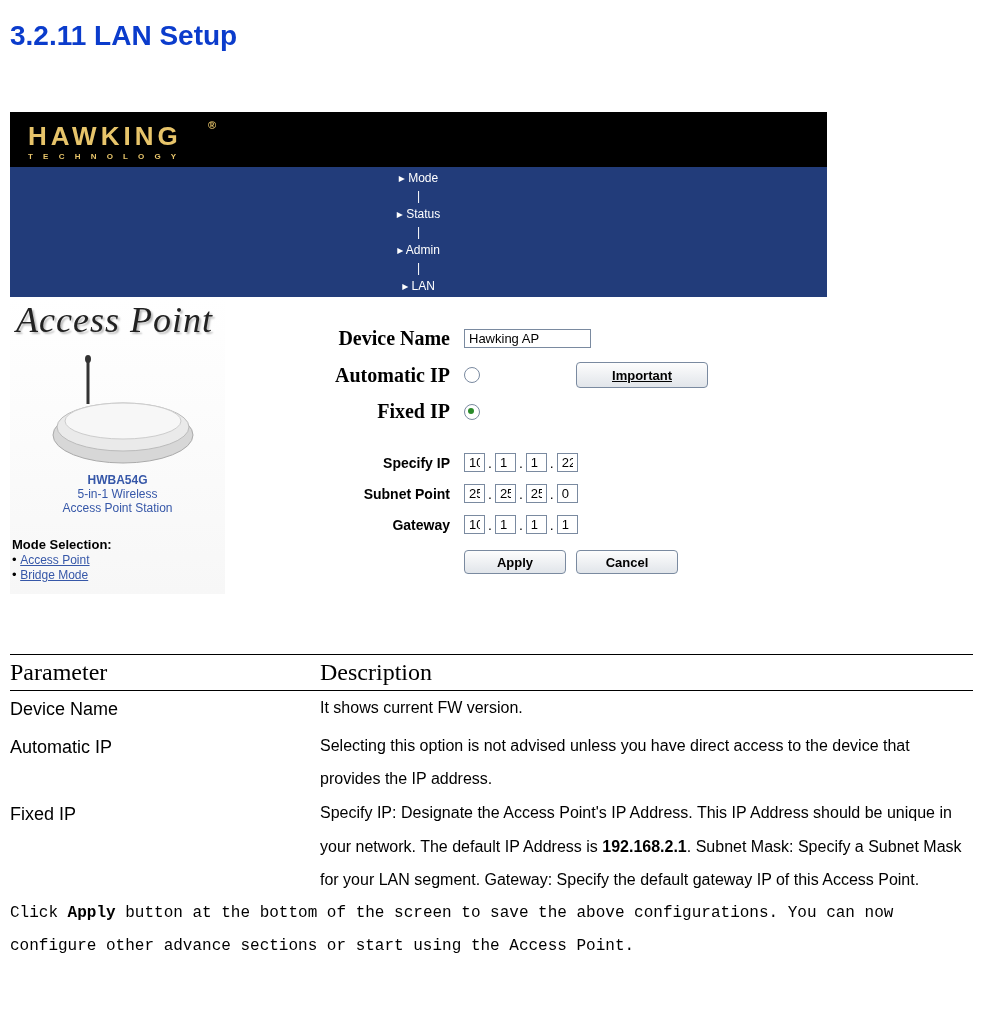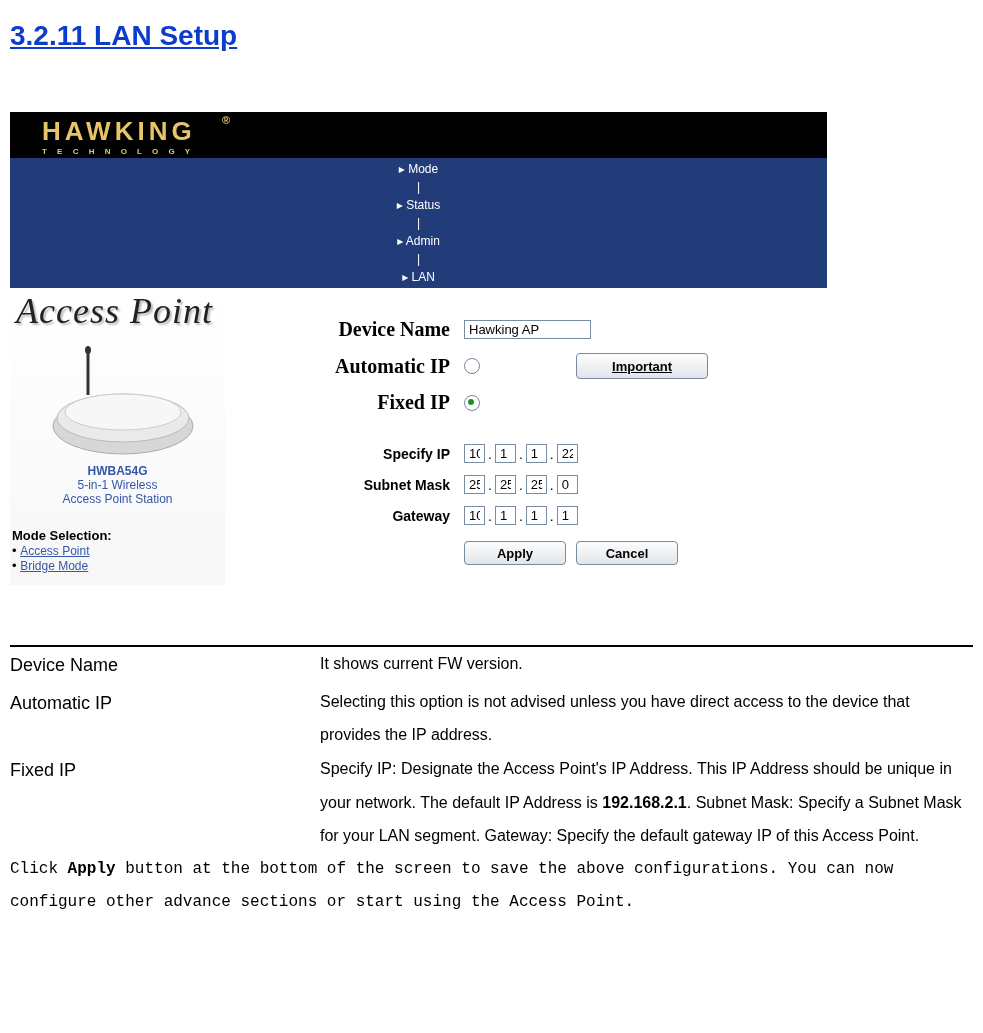--- a/index.html
+++ b/index.html
@@ -6,34 +6,33 @@
       margin: 0;
       padding: 10px;
       font-family: Arial, sans-serif;
       background: #fff;
       width: 963px;
     }
     .heading {
       font-size: 28px;
       font-weight: bold;
       color: #0b3ccc;
-      text-decoration: underline;
       margin: 10px 0 60px 0;
     }
     .ui-wrap {
       display: inline-block;
       border: none;
       width: 817px;
     }
     .logo-bar {
       background: #000;
-      height: 46px;
+      height: 55px;
       display: flex;
       align-items: center;
-      padding-left: 20px;
+      padding-left: 6px;
     }
     .logo-bar svg text {
       font-family: "Arial Black", Arial, sans-serif;
       font-weight: 900;
       letter-spacing: 4px;
     }
     .nav-bar {
       background: #223c7a;
       color: #fff;
       font-size: 12px;
@@ -239,21 +238,21 @@
         <div class="lbl small">Specify IP</div>
         <input class="txt ip-box" value="10" style="">
           <span class="dot">.</span>
         <input class="txt ip-box" value="1" style="">
           <span class="dot">.</span>
         <input class="txt ip-box" value="1" style="">
           <span class="dot">.</span>
         <input class="txt ip-box" value="222" style="">
       </div>
       <div class="form-row">
-        <div class="lbl small">Subnet Mask</div>
+        <div class="lbl small">Subnet Point</div>
         <input class="txt ip-box" value="255" style="">
           <span class="dot">.</span>
         <input class="txt ip-box" value="255" style="">
           <span class="dot">.</span>
         <input class="txt ip-box" value="255" style="">
           <span class="dot">.</span>
         <input class="txt ip-box" value="0" style="">
       </div>
       <div class="form-row">
         <div class="lbl small">Gateway</div>
@@ -269,20 +268,24 @@
       <div class="btn-row">
         <span class="btn">Apply</span>
         <span class="btn">Cancel</span>
       </div>
     </div>
   </div>
 </div>
 
 <div class="param-table">
   <div class="param-line"></div>
+  <div class="param-head">
+    <div class="param-col1">Parameter</div>
+    <div>Description</div>
+  </div>
   <div class="param-line"></div>
   <div class="param-body">
     <div class="prow">
       <div class="pcol1">Device Name</div>
       <div class="pcol2">It shows current FW version.</div>
     </div>
     <div class="prow">
       <div class="pcol1">Automatic IP</div>
       <div class="pcol2">Selecting this option is not advised unless you have direct access to the device that provides the IP address.</div>
     </div>

